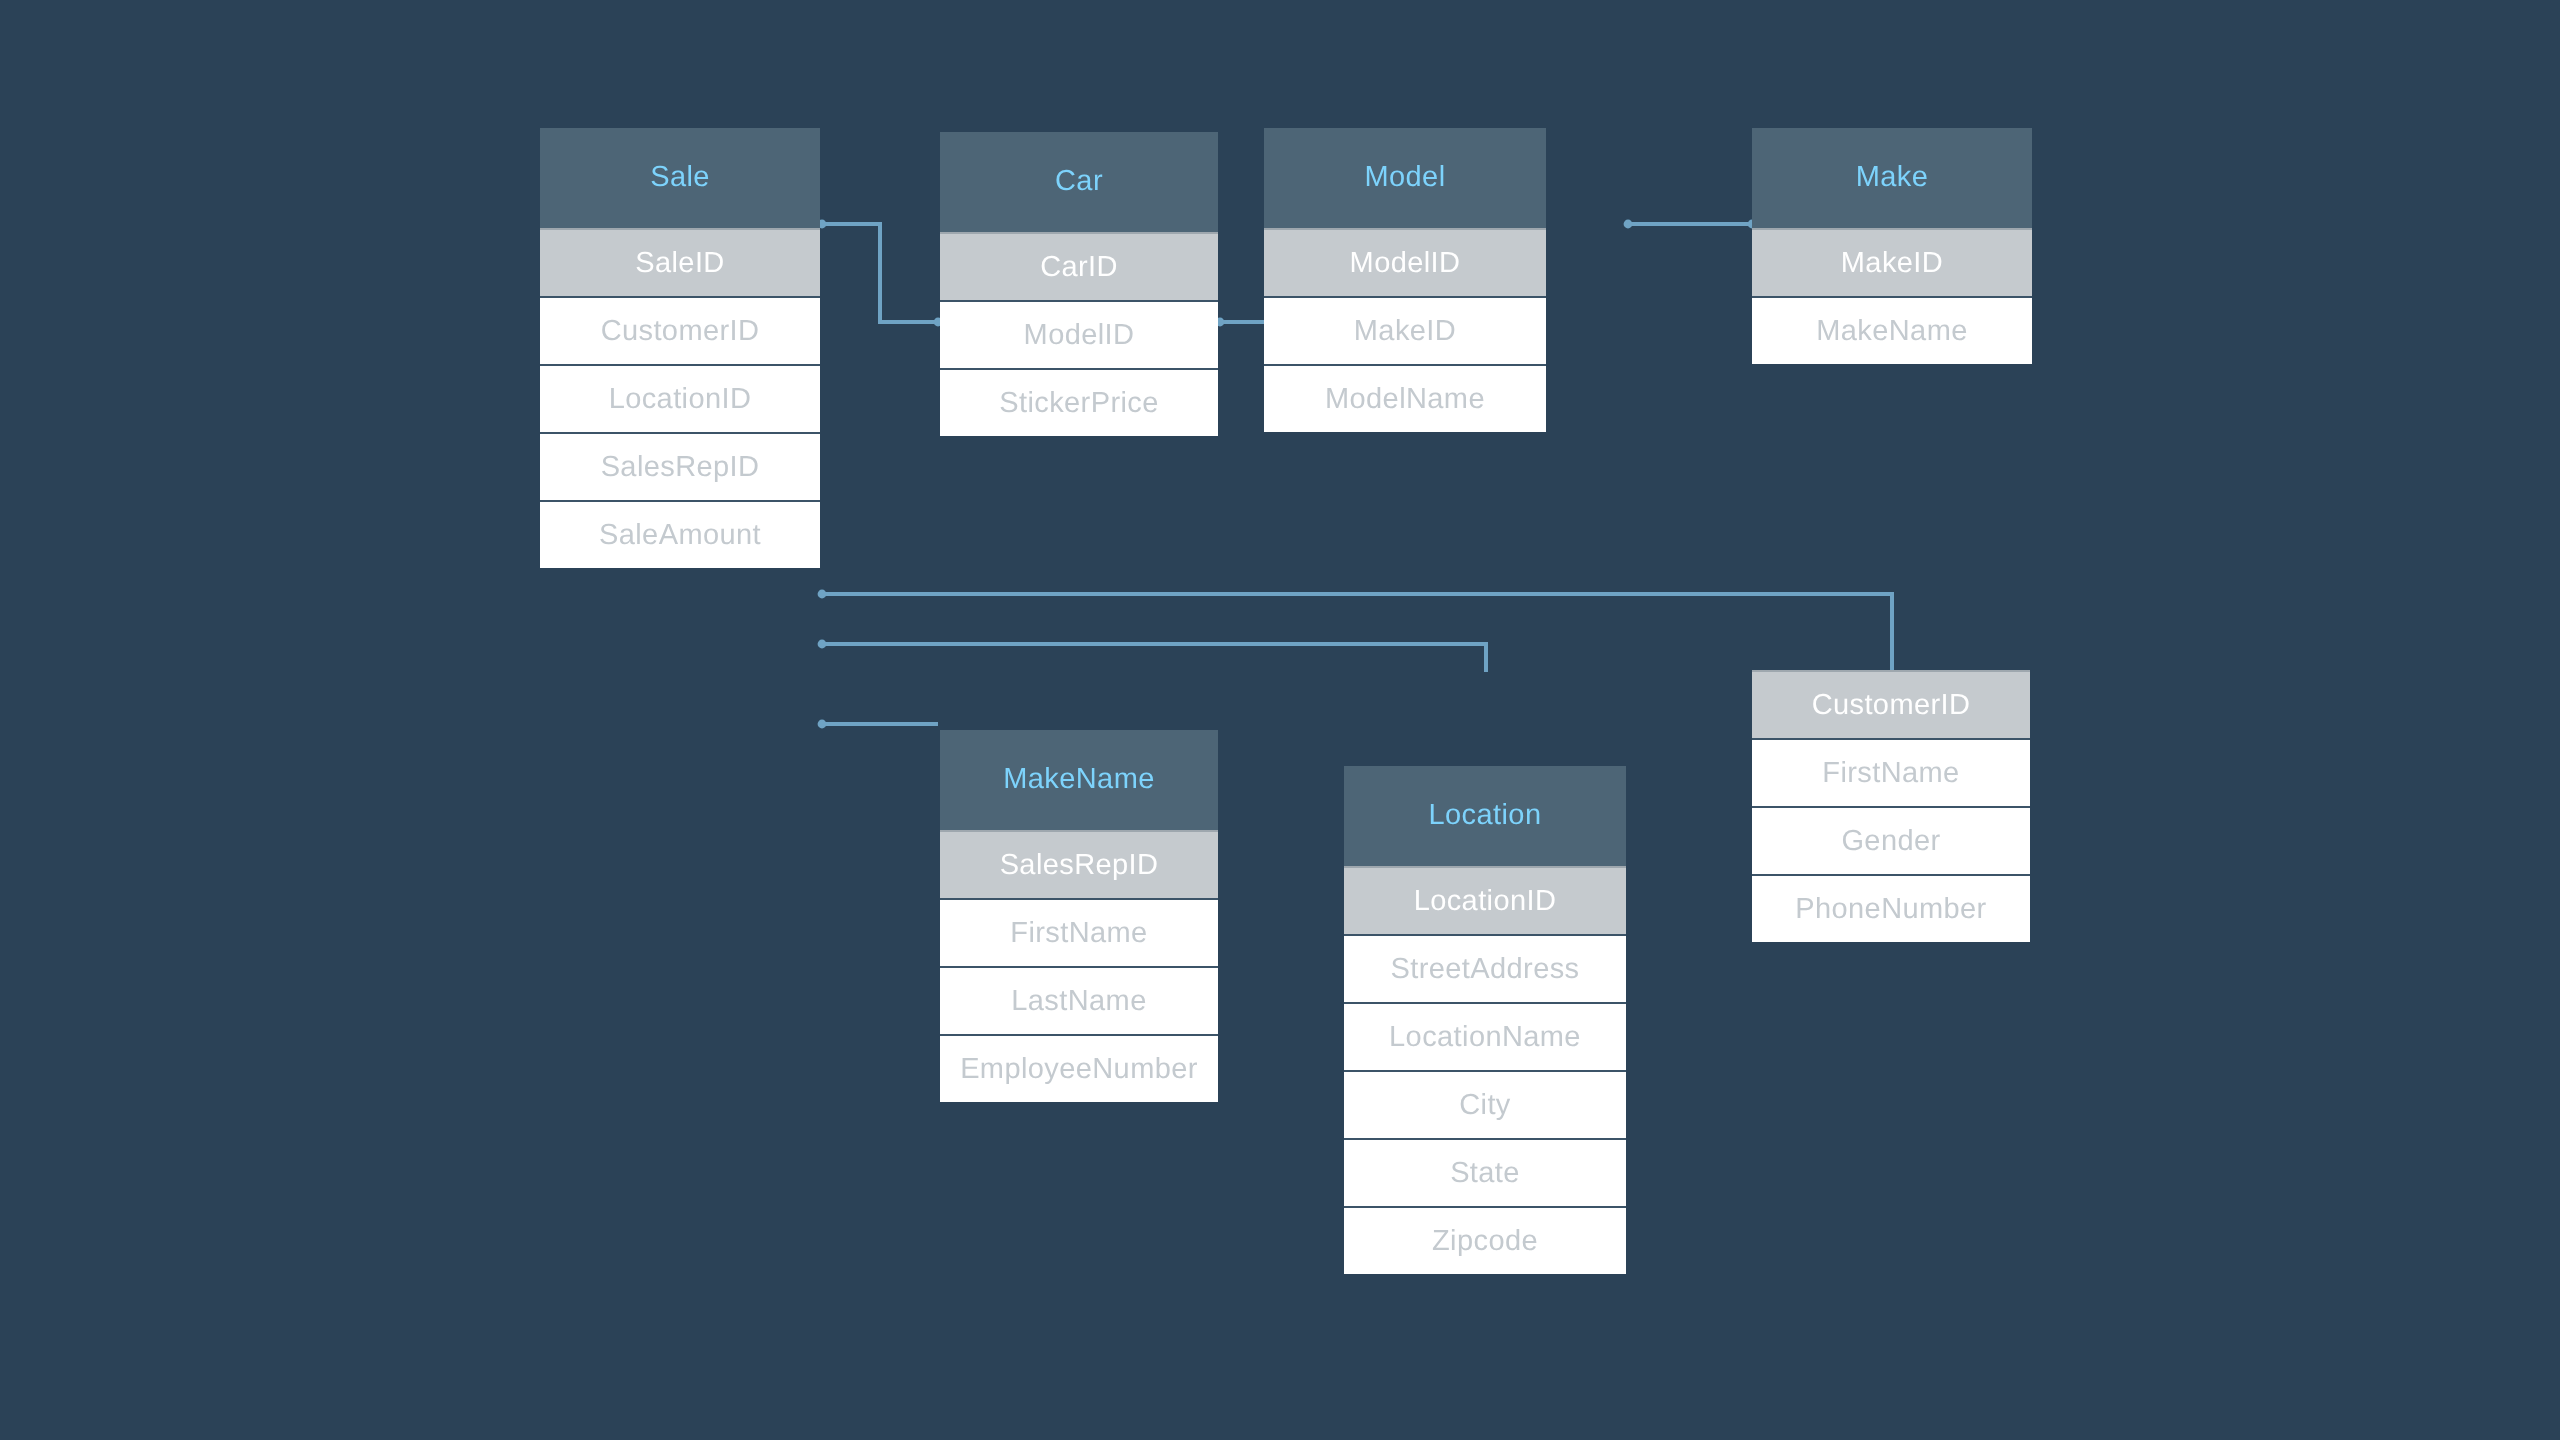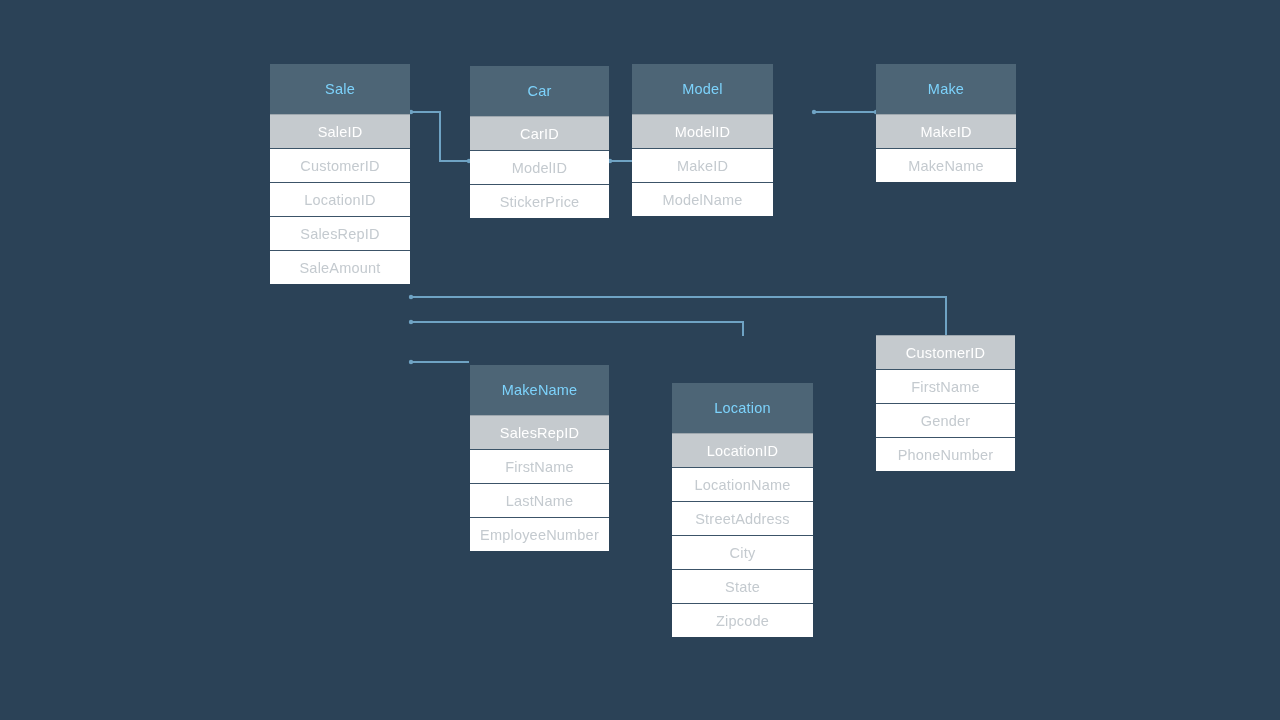--- a/index.html
+++ b/index.html
@@ -123,22 +123,22 @@
       <div class="entity" style="left: 470px; top: 337px; width: 139px;">
         <div class="entity-header">MakeName</div>
         <div class="field pk">SalesRepID</div>
         <div class="field">FirstName</div>
         <div class="field">LastName</div>
         <div class="field">EmployeeNumber</div>
       </div>
       <div class="entity" style="left: 672px; top: 355px; width: 141px;">
         <div class="entity-header">Location</div>
         <div class="field pk">LocationID</div>
+        <div class="field">StreetAddress</div>
         <div class="field">LocationName</div>
-        <div class="field">StreetAddress</div>
         <div class="field">City</div>
         <div class="field">State</div>
         <div class="field">Zipcode</div>
       </div>
       <div class="entity" style="left: 876px; top: 335px; width: 139px;">
         <div class="field pk">CustomerID</div>
         <div class="field">FirstName</div>
         <div class="field">Gender</div>
         <div class="field">PhoneNumber</div>
       </div>

